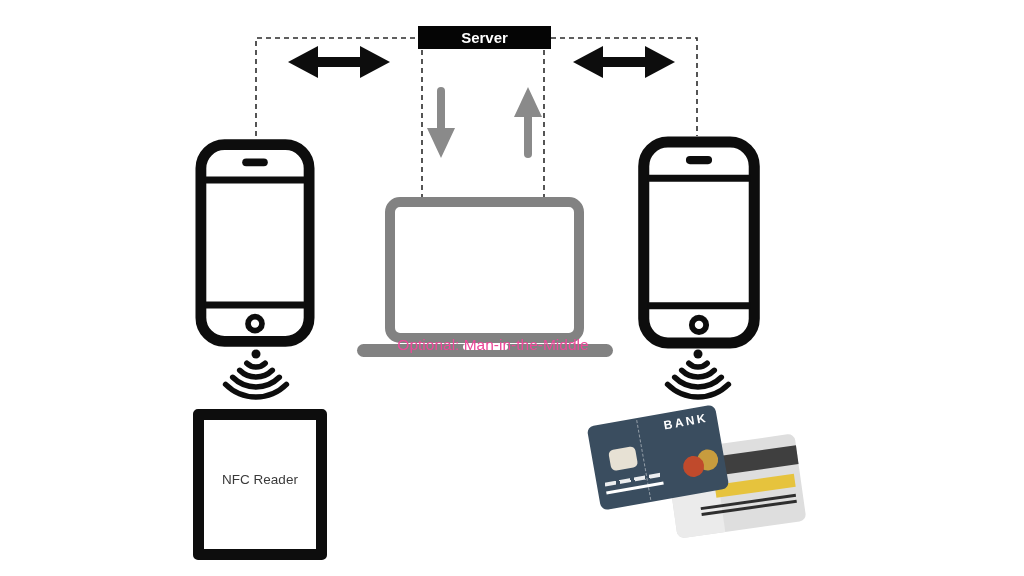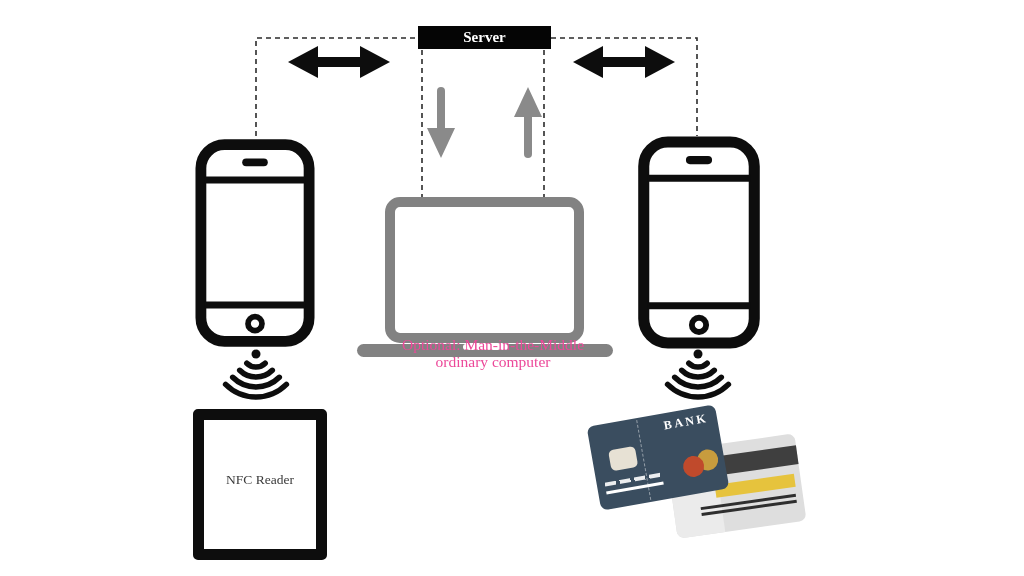--- a/index.html
+++ b/index.html
@@ -1,18 +1,18 @@
 <!DOCTYPE html>
 <html><head>
 <meta charset="utf-8">
 <style>
   html,body{margin:0;padding:0;background:#ffffff;}
   .canvas{
     position:relative;width:1024px;height:576px;background:#ffffff;overflow:hidden;
-    font-family:Liberation Serif, serif;
+    font-family:Liberation Sans, sans-serif;
   }
   .abs{position:absolute;}
   svg{display:block;overflow:visible;}
 
   
   .server-box{
     left:418px;top:26px;width:133px;height:23px;background:#050505;
     display:flex;align-items:center;justify-content:center;
   }
   .server-box span{color:#ffffff;font-size:15px;font-weight:bold;}
@@ -131,21 +131,20 @@
   </svg>
 
   <svg class="laptop abs" width="260" height="164" viewBox="0 0 260 164">
     <rect x="35" y="6" width="189" height="136" rx="10" fill="#ffffff" stroke="#828282" stroke-width="10"></rect>
     <rect x="2" y="148" width="256" height="13" rx="6.5" fill="#828282"></rect>
     <rect x="108" y="148" width="45" height="6" rx="3" fill="#ffffff"></rect>
   </svg>
 
   <div class="caption abs">
     <div>Optional: Man-in-the-Middle</div>
-    <div>ordinary computer</div>
   </div>
 
   <div class="nfc-reader abs">
     <span>NFC Reader</span>
   </div>
 
   <div class="cards abs">
     <div class="card card-gray">
       <div class="lighter"></div>
       <div class="magstripe"></div>

